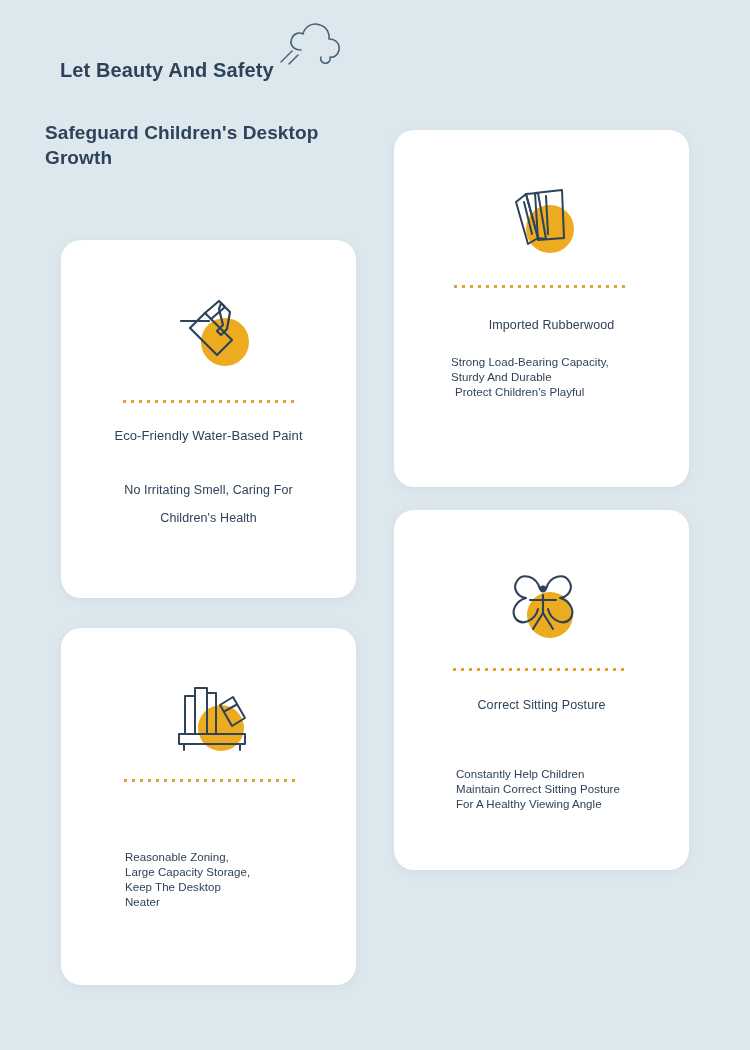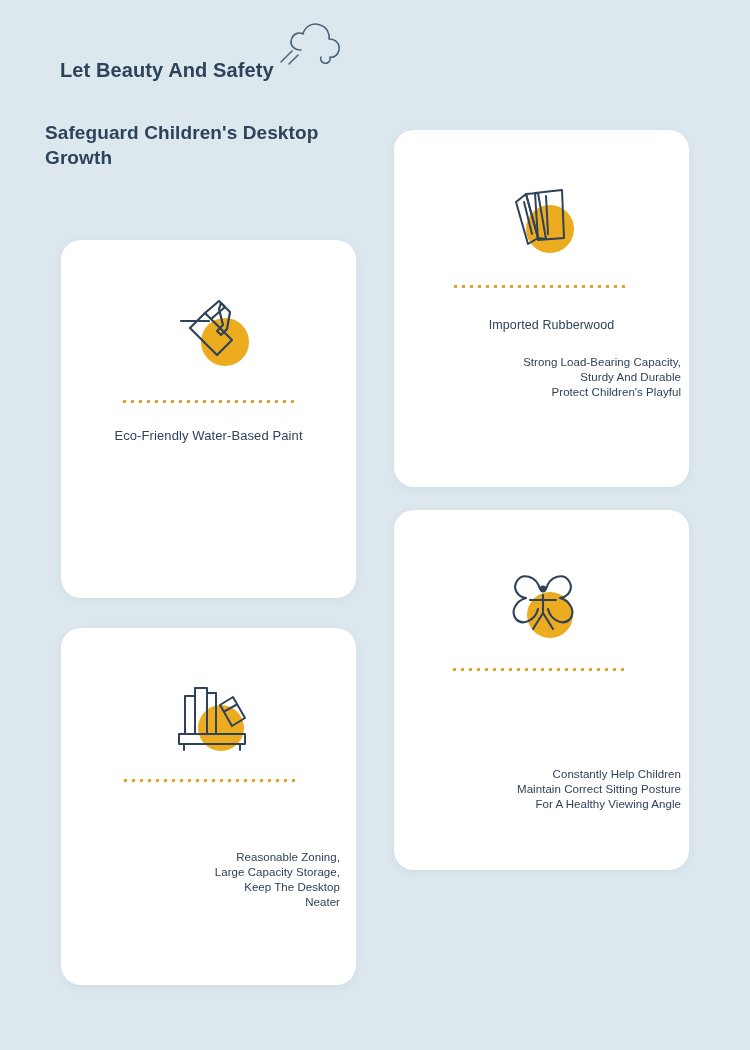--- a/index.html
+++ b/index.html
@@ -163,21 +163,21 @@
   }
   #card-posture .card-body {
     left: 62px; top: 233px; width: 225px;
     text-align: left;
     font-size: 11.5px;
     line-height: 15px;
     letter-spacing: 0.05px;
     margin-top: 24px;
   }
 
-  .line { display: block; text-align: right; }
+  .line { display: block; }
 </style>
 </head>
 <body>
 
 <div class="page">
 
   <div class="header">
 
     <div class="headline-1">Let Beauty And Safety</div>
 
@@ -206,20 +206,24 @@
           <path d="M46 8 L55 17 L52 34 L46 40 L42 36 L48 30 L44 14 Z"></path>
           <line x1="6" y1="26" x2="34" y2="26"></line>
         </g>
       </svg>
     </div>
 
     <div class="divider"></div>
 
     <div class="card-title">Eco-Friendly Water-Based Paint</div>
 
+    <div class="card-body">
+      <span class="line">No Irritating Smell, Caring For</span>
+      <span class="line">Children's Health</span>
+    </div>
   </div>
 
   <div class="card" id="card-wood">
 
     <div class="card-icon">
       <svg viewBox="0 0 84 80" width="84" height="80">
         <circle cx="48" cy="47" r="24" fill="#edab1f"></circle>
         <g fill="none" stroke="#2e4259" stroke-width="2" stroke-linecap="round" stroke-linejoin="round">
           <path d="M14 20 L24 12 L36 56 L26 62 Z"></path>
           <path d="M24 12 L36 11 L44 57 L36 56 Z"></path>
@@ -284,20 +288,21 @@
           <line x1="41" y1="30" x2="41" y2="48"></line>
           <line x1="28" y1="35" x2="54" y2="35"></line>
           <line x1="41" y1="48" x2="31" y2="64"></line>
           <line x1="41" y1="48" x2="51" y2="64"></line>
         </g>
       </svg>
     </div>
 
     <div class="divider"></div>
 
+    <div class="card-title">Correct Sitting Posture</div>
 
     <div class="card-body">
       <span class="line">Constantly Help Children</span>
       <span class="line">Maintain Correct Sitting Posture</span>
       <span class="line">For A Healthy Viewing Angle</span>
     </div>
   </div>
 
 </div>
 

